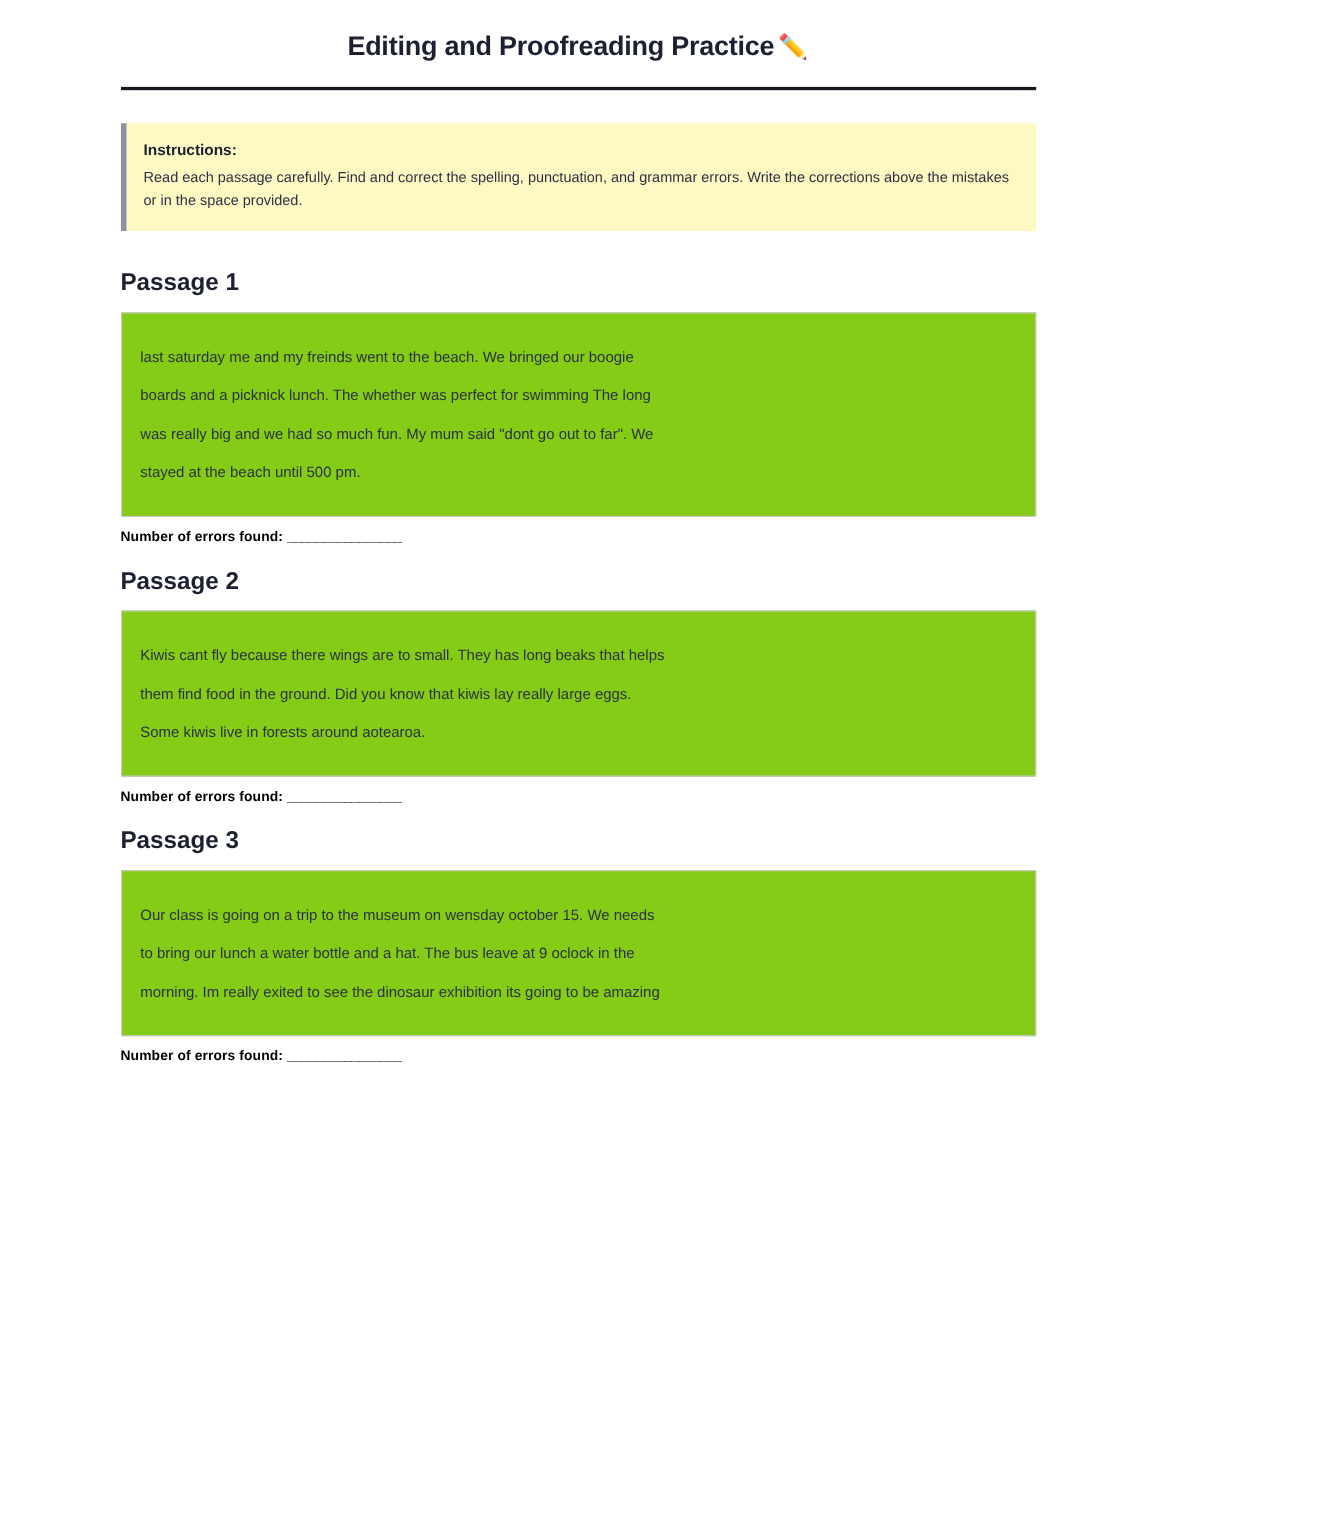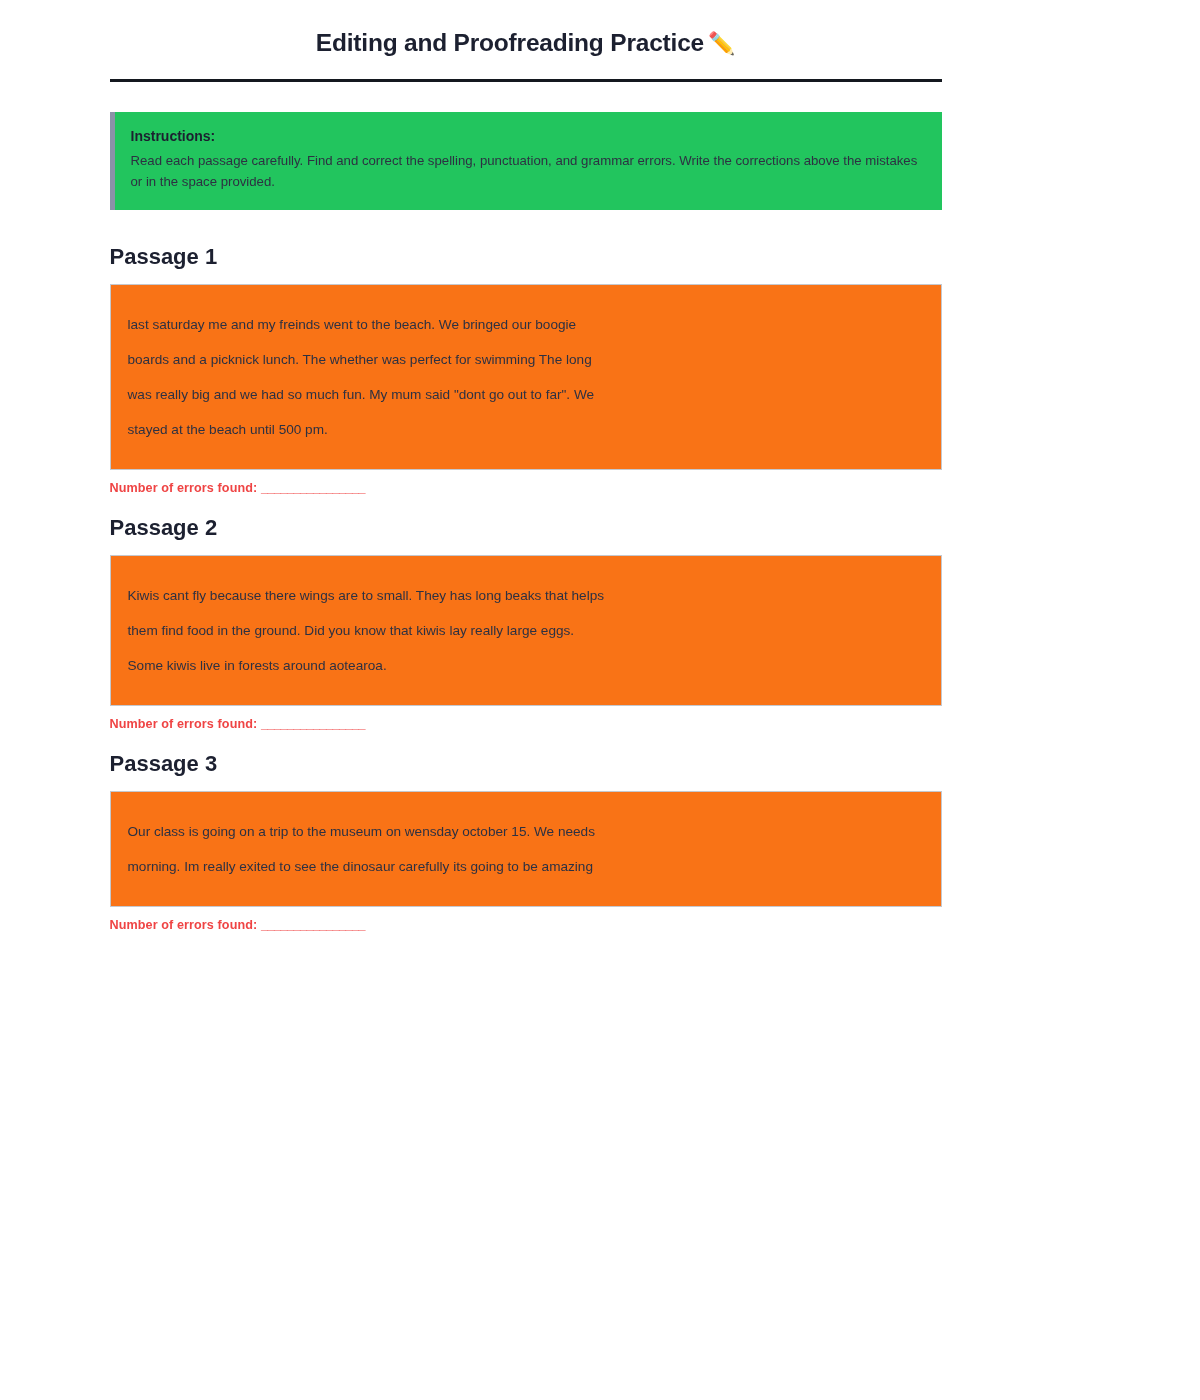--- a/index.html
+++ b/index.html
@@ -62,21 +62,21 @@
     color: #1b1f2b;
     font-size: 13.5px;
   }
   .header-rule {
     border-bottom: 3px solid #14181f;
     margin-bottom: 30px;
   }
 
   
   .instructions {
-    background: #22c55e;
+    background: #fef9c3;
     border-left: 5px solid #8b92a8;
     padding: 16px 18px 18px 16px;
     margin-bottom: 34px;
   }
   .instr-heading {
     font-size: 14px;
     font-weight: bold;
     color: #1c2030;
     margin-bottom: 7px;
   }
@@ -90,35 +90,35 @@
   
   .passage-block { margin-bottom: 20px; }
   .passage-heading {
     font-size: 22px;
     font-weight: bold;
     color: #1c2030;
     margin: 0 0 14px 0;
   }
   .passage-box {
     border: 1px solid #c5c8ce;
-    background: #f97316;
+    background: #84cc16;
     padding: 22px 18px 22px 17px;
     box-sizing: border-box;
   }
   .passage-line {
     font-size: 13.6px;
     color: #2d3142;
     line-height: 35px;
     white-space: pre-wrap;
   }
   .errors-found {
     margin-top: 11px;
     font-size: 12.6px;
     font-weight: bold;
-    color: #ef4444;
+    color: #000000;
     letter-spacing: 0.1px;
   }
   .errors-blank {
     letter-spacing: -0.5px;
     font-weight: bold;
   }
   .spacer-bottom { height: 40px; }
 </style>
 </head>
 <body>
@@ -161,21 +161,22 @@
       <div class="errors-found">
         <span>Number of errors found:</span>
         <span class="errors-blank">________________</span>
       </div>
     </div>
 
     <div class="passage-block">
       <h2 class="passage-heading">Passage 3</h2>
       <div class="passage-box">
         <div class="passage-line">Our class is going on a trip to the museum on wensday october 15. We needs</div>
-        <div class="passage-line">morning. Im really exited to see the dinosaur carefully its going to be amazing</div>
+        <div class="passage-line">to bring our lunch a water bottle and a hat. The bus leave at 9 oclock in the</div>
+        <div class="passage-line">morning. Im really exited to see the dinosaur exhibition its going to be amazing</div>
       </div>
       <div class="errors-found">
         <span>Number of errors found:</span>
         <span class="errors-blank">________________</span>
       </div>
     </div>
 
     <div class="spacer-bottom"></div>
   </div>
 </div>

